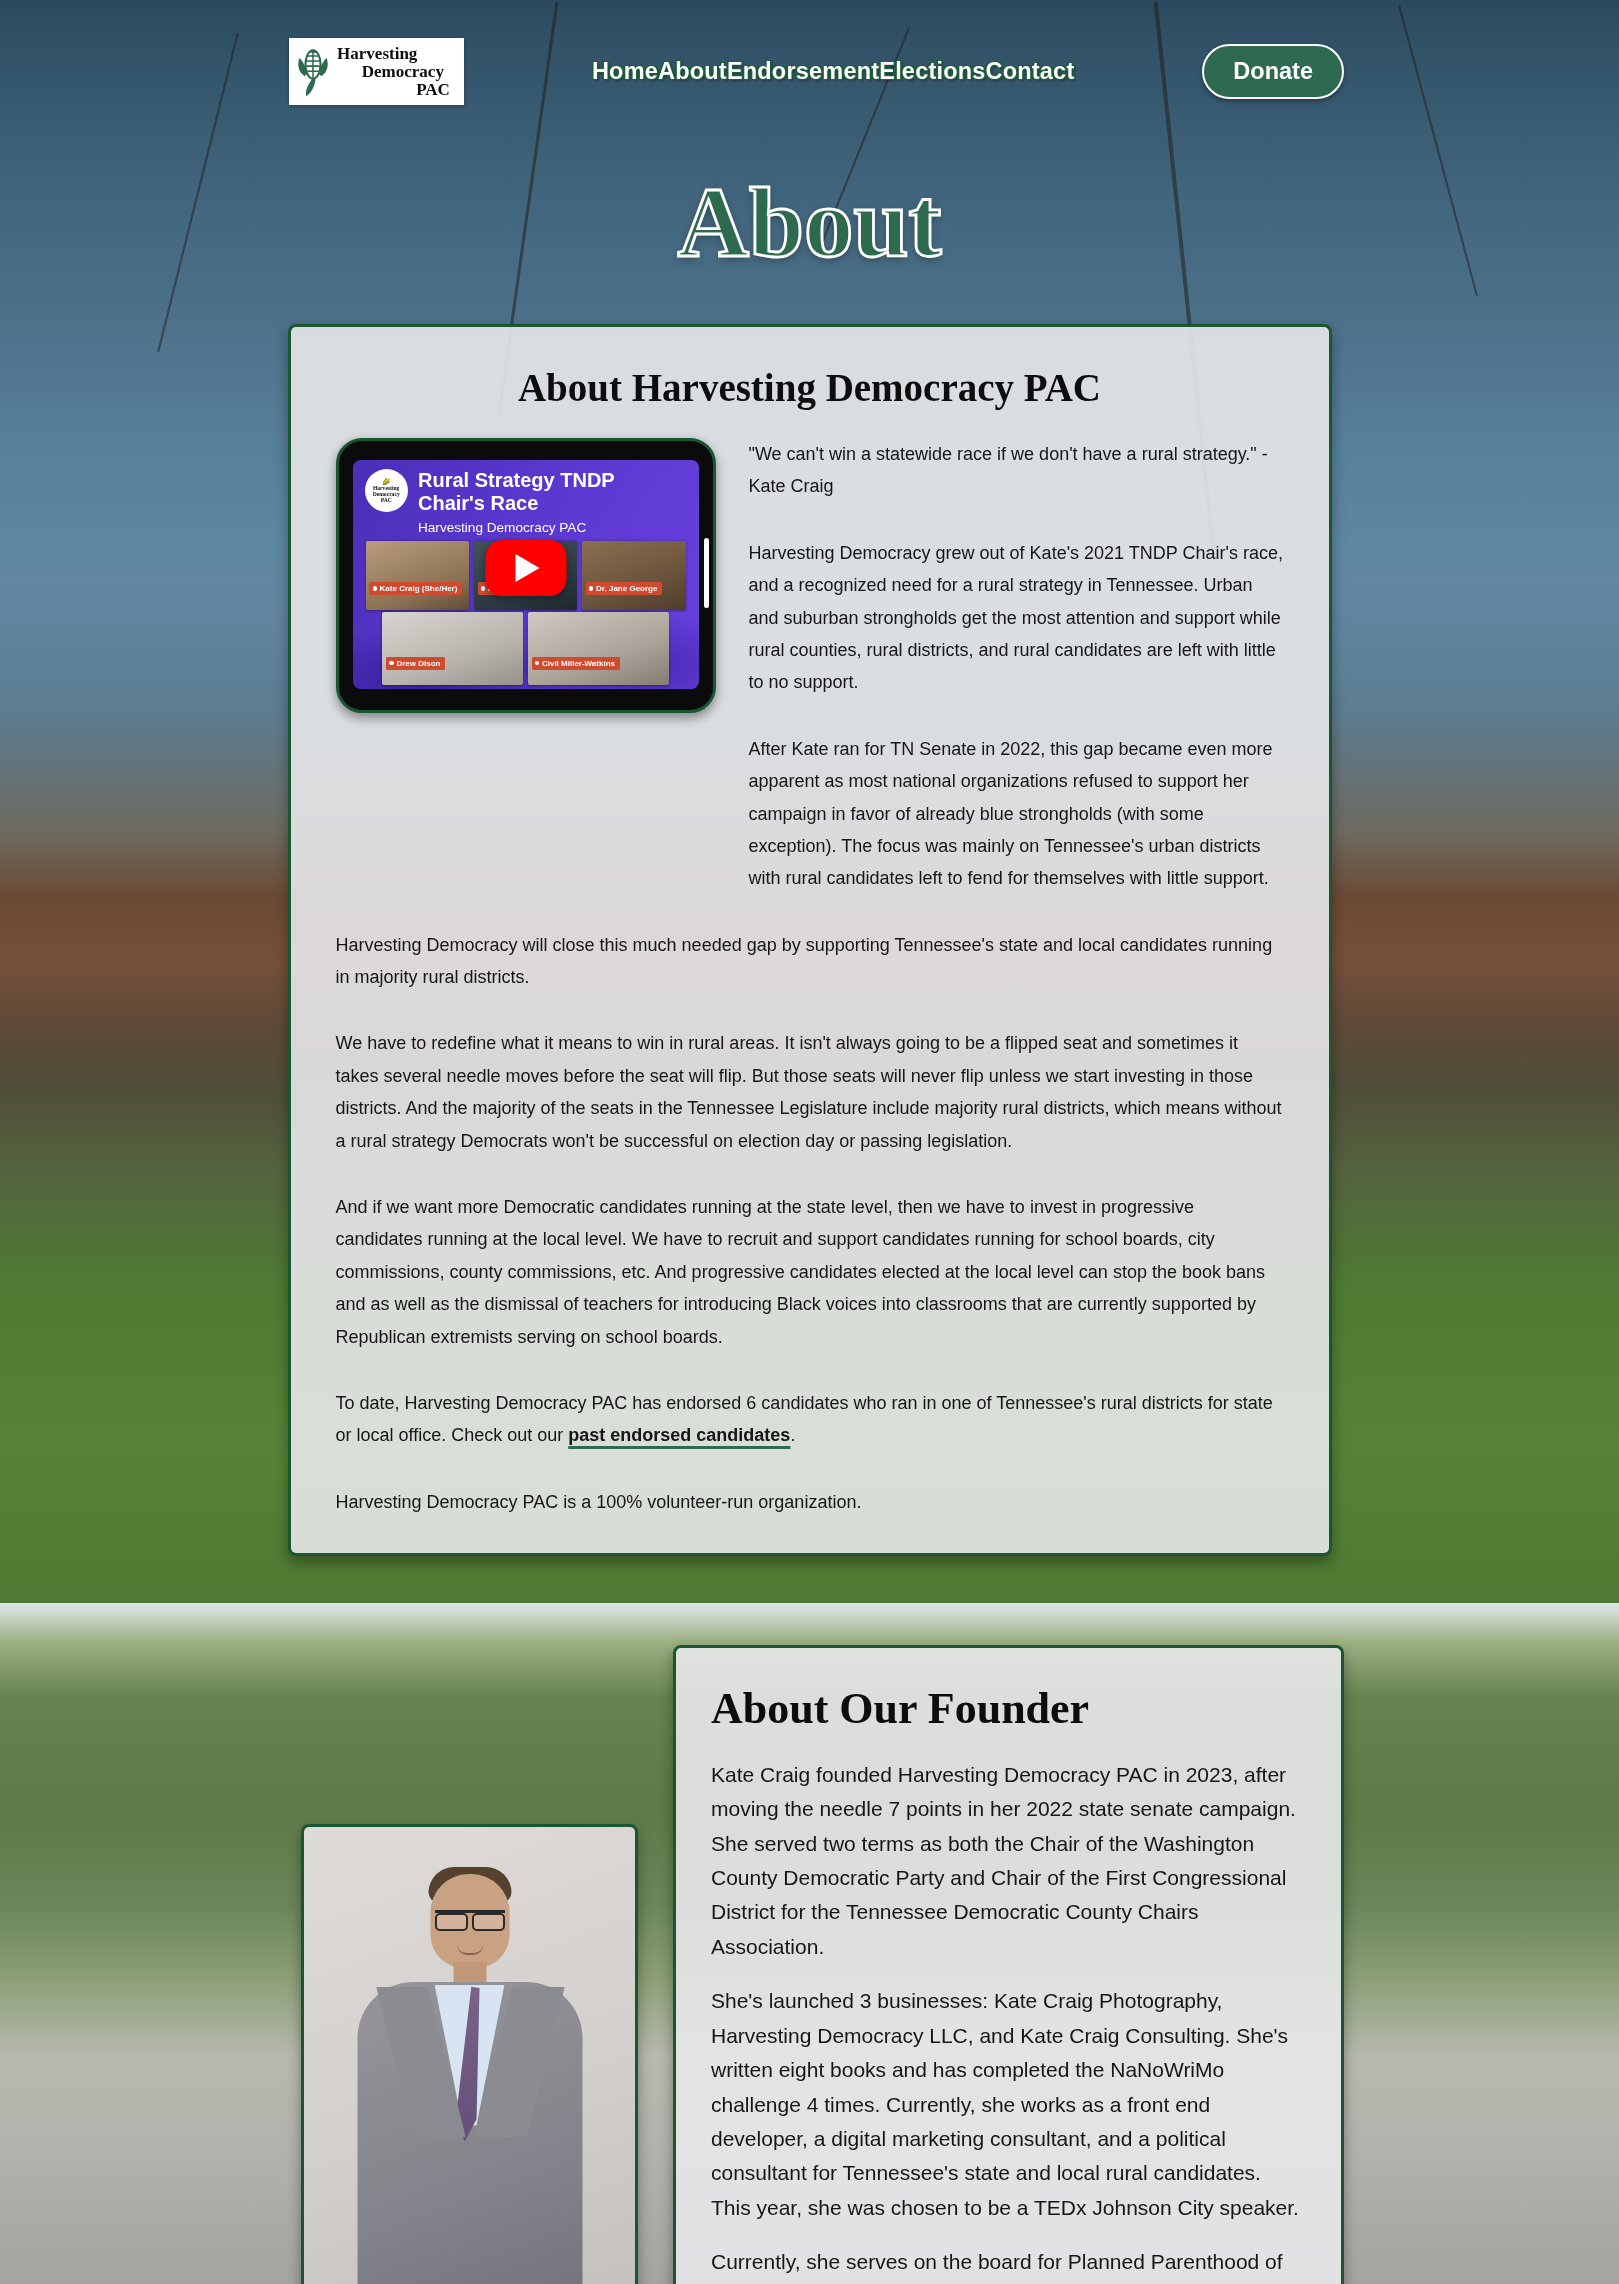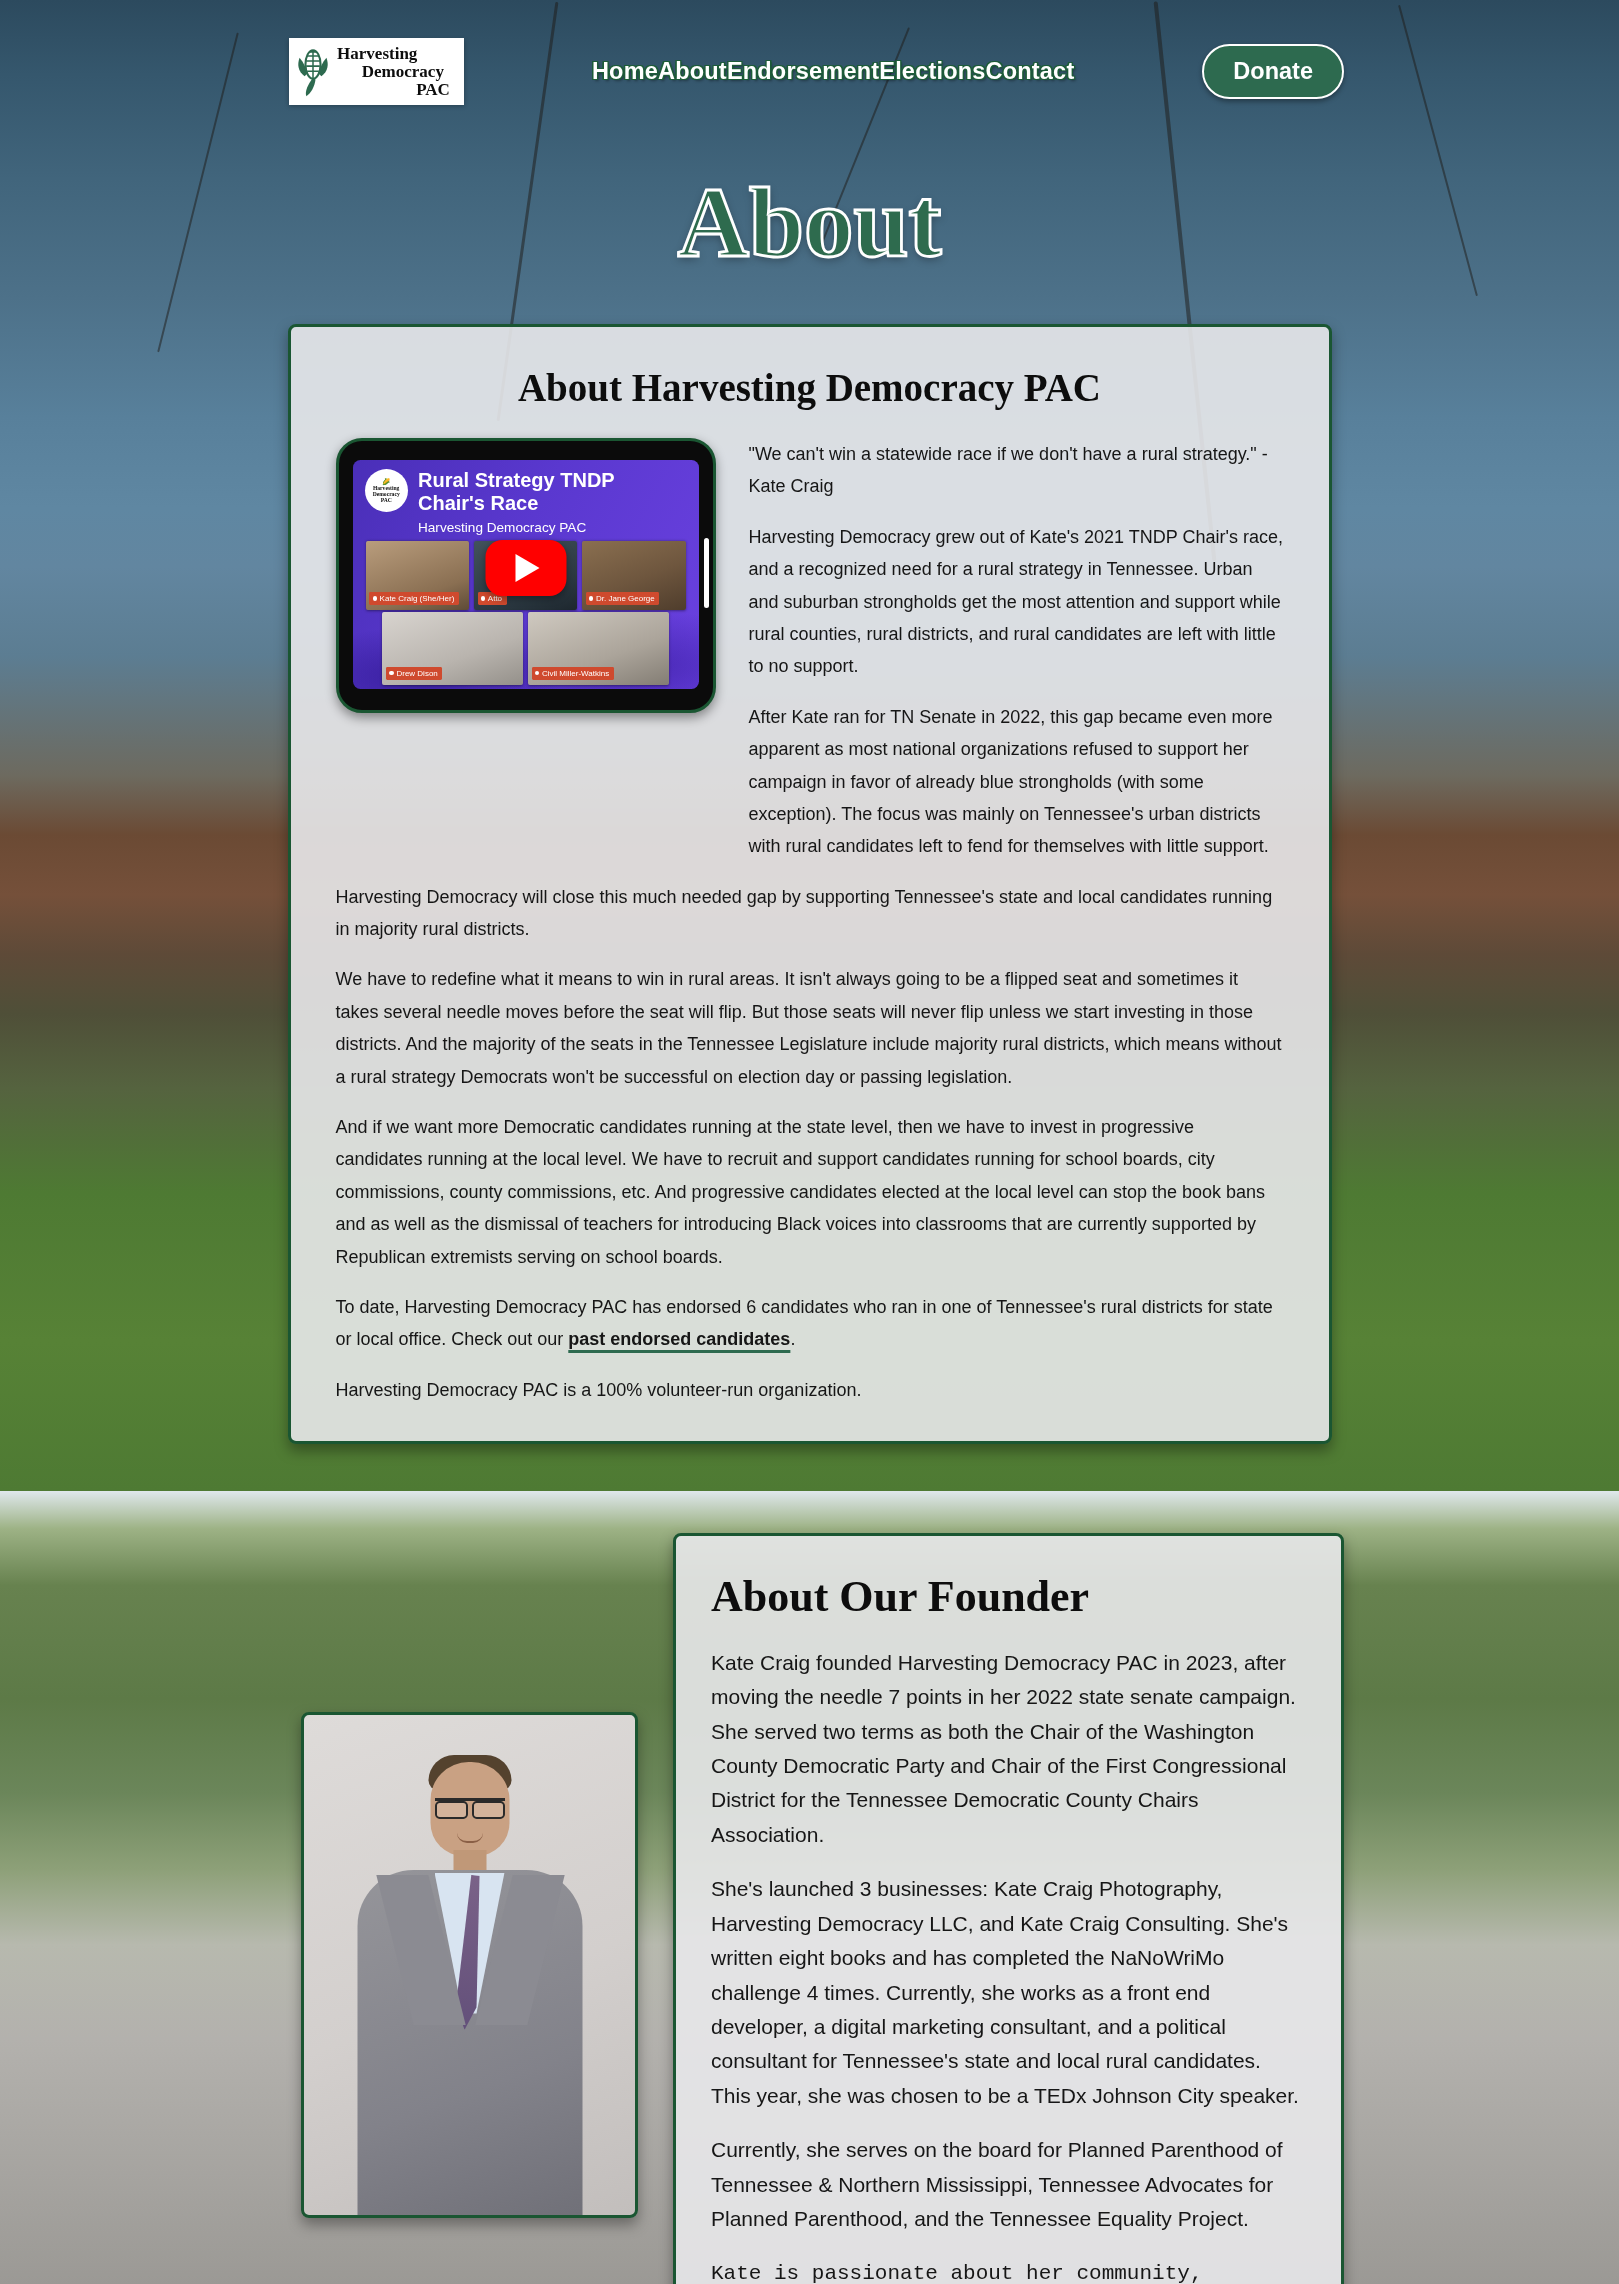--- a/index.html
+++ b/index.html
@@ -88,21 +88,21 @@
     width:1044px;
     margin:45px auto 0;
     padding:38px 45px 35px;
   }
   .about-card h2 {
     font-family:"Liberation Serif", serif;
     font-size:39px; font-weight:bold; color:#0d0d0d;
     text-align:center; margin-bottom:28px;
   }
   .media-row { display:flex; gap:33px; align-items:flex-start; }
-  .para { font-size:18px; line-height:1.8; color:#161616; margin-top:18px; }
+  .para { font-size:18px; line-height:1.8; color:#161616; margin-top:34px; }
   .para:first-child { margin-top:0; }
   .link-green {
     font-weight:bold; color:#161616; cursor:pointer;
     text-decoration:underline; text-decoration-color:#2d6a4f; text-decoration-thickness:2.8px; text-underline-offset:4.7px;
   }
 
   
   .video-frame {
     flex:none; position:relative;
     width:380px;
@@ -137,23 +137,23 @@
     position:relative; height:69px; border-radius:1.9px; flex:1;
     box-shadow:0 0.9px 2.8px rgba(0,0,0,0.4);
   }
   .tiles-row.second .tile { flex:none; width:44%; height:73px; }
   .t1 { background:linear-gradient(160deg,#b99d7d,#8a6f52 70%,#5e4b37); }
   .t2 { background:linear-gradient(160deg,#42525c,#2b3841 70%,#1d272e); }
   .t3 { background:linear-gradient(160deg,#8a6f50,#6e563e 55%,#4f3d2c); }
   .t4 { background:linear-gradient(160deg,#d8d4cf,#b9b4ae 60%,#94908a); }
   .t5 { background:linear-gradient(160deg,#cfc9c0,#aba49a 60%,#837d74); }
   .name-tag {
-    position:absolute; left:3.8px; bottom:5px;
+    position:absolute; left:3.8px; bottom:15px;
     background:#cf4a2e; color:#ffffff;
-    font-size:8px; font-weight:normal;
+    font-size:8px; font-weight:bold;
     padding:1.9px 4.7px 1.9px 10.3px; border-radius:1.4px; white-space:nowrap;
   }
   .name-tag::before {
     content:""; position:absolute; left:3.3px; top:50%; transform:translateY(-50%);
     width:4.2px; height:4.2px; border-radius:50%; background:#ffffff;
   }
   .play-btn {
     position:absolute; left:50%; top:47%; transform:translate(-50%,-50%);
     width:81px; height:56px; background:#ff0000; border-radius:17px;
     display:flex; align-items:center; justify-content:center; cursor:pointer;

